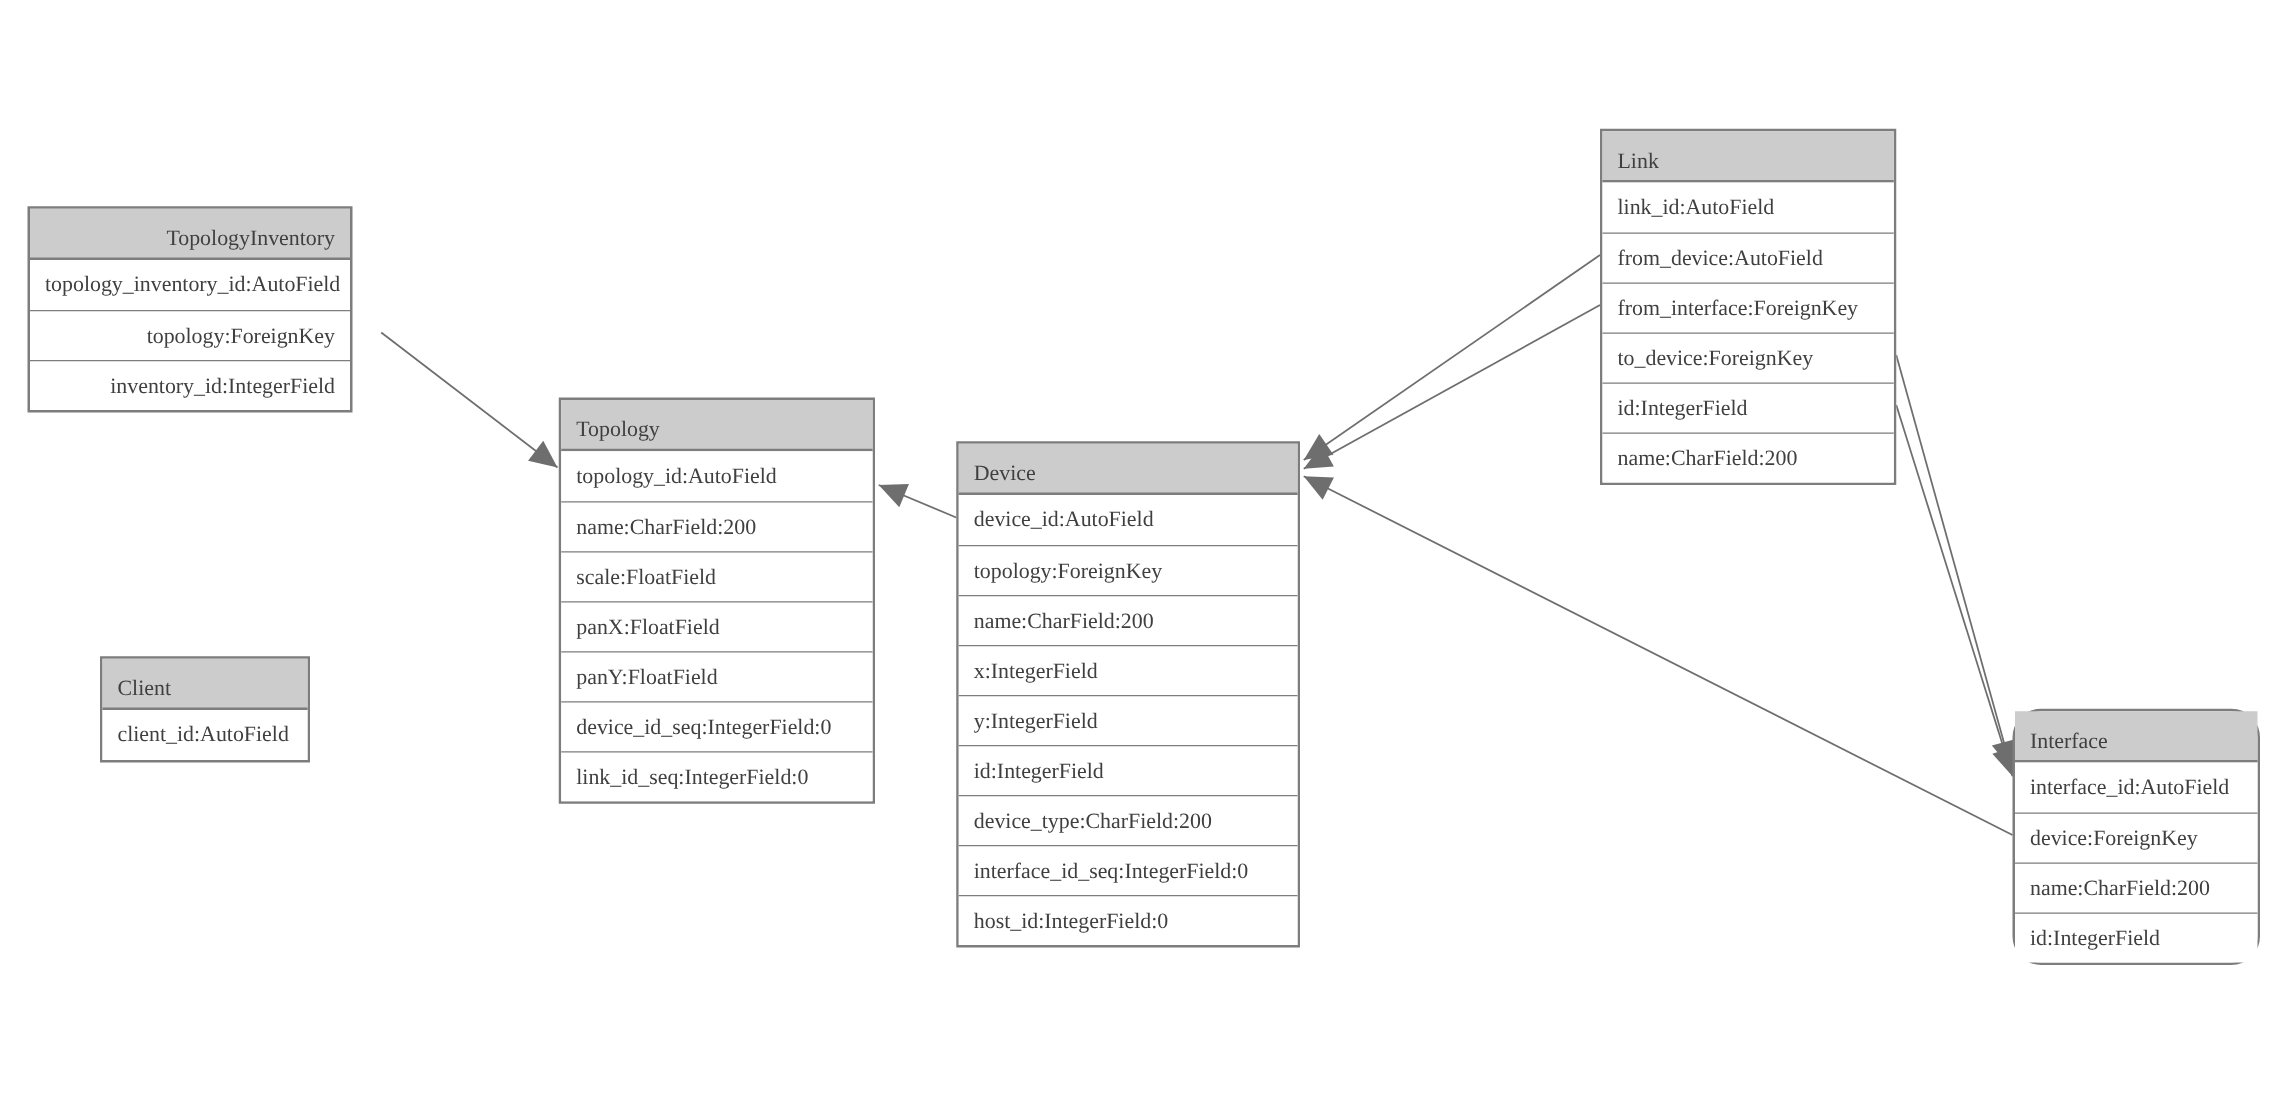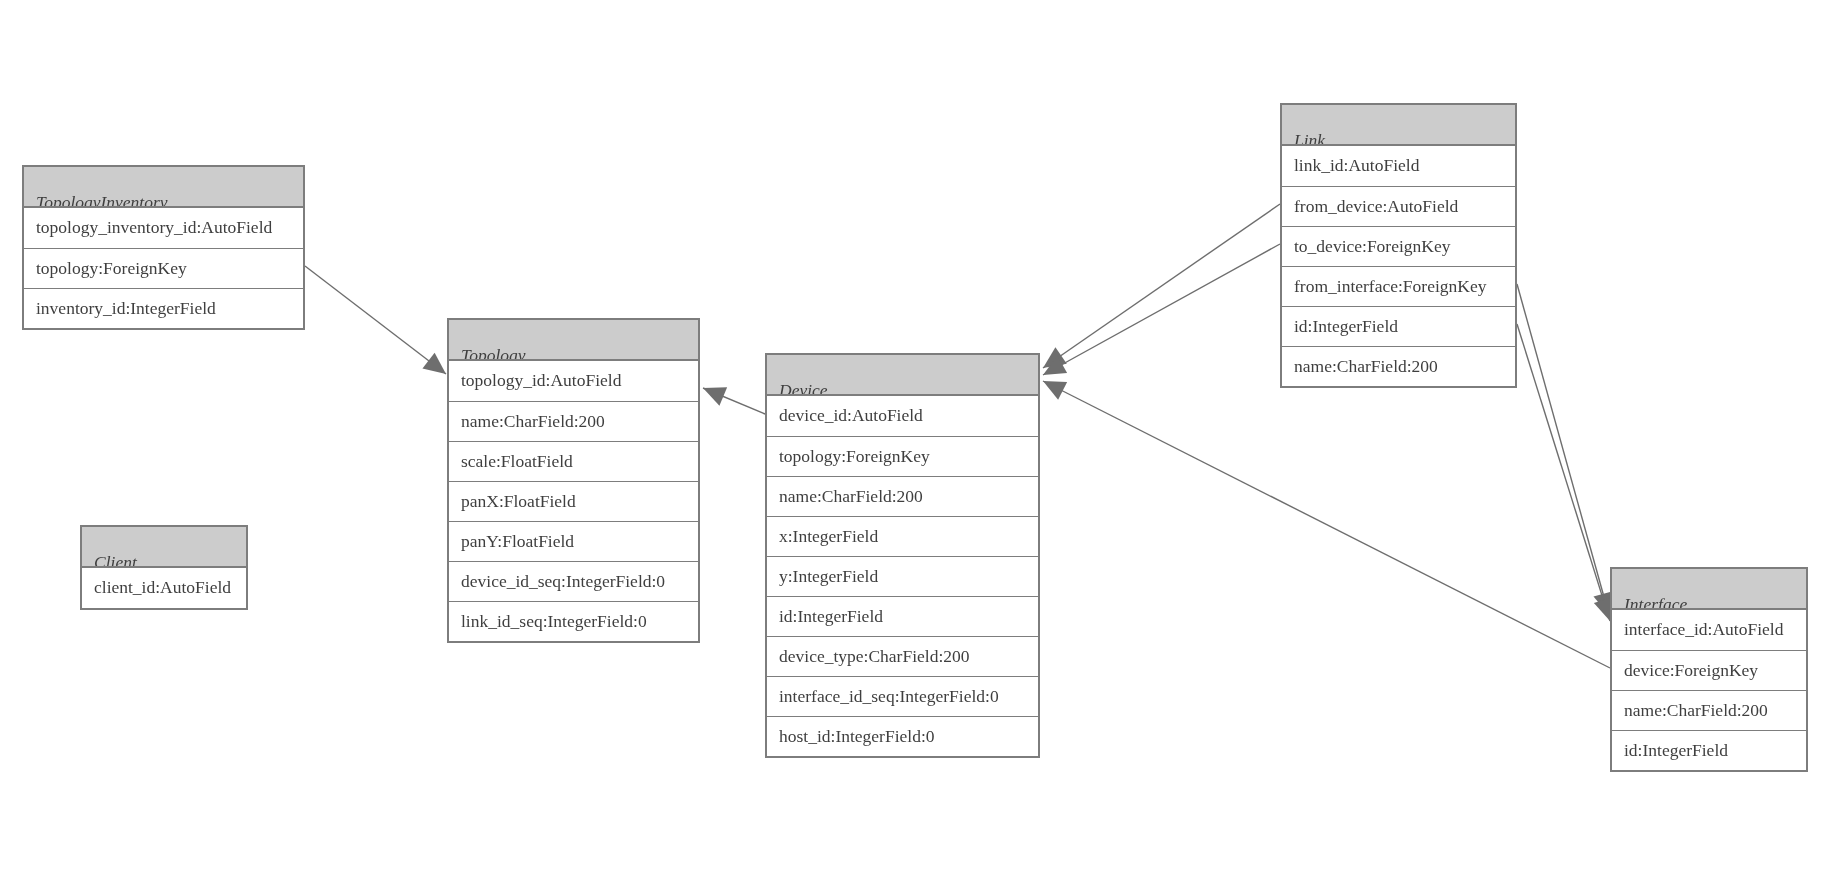--- a/index.html
+++ b/index.html
@@ -28,26 +28,25 @@
     box-sizing: border-box;
     border: 2px solid #7d7d7d;
     background: #ffffff;
   }
   .entity-header {
     box-sizing: border-box;
     height: 41px;
     line-height: 39px;
     background: #cccccc;
     border-bottom: 2px solid #7d7d7d;
-    padding: 16px 12px;
+    padding: 4px 12px;
     font-size: 17.5px;
     color: #3f3f3f;
     white-space: nowrap;
     overflow: hidden;
-    font-style: italic;
   }
   .entity-row {
     box-sizing: border-box;
     height: 40px;
     line-height: 38px;
     padding: 0 12px;
     font-size: 17.5px;
     color: #3f3f3f;
     background: #ffffff;
     white-space: nowrap;
@@ -68,21 +67,21 @@
         </marker>
       </defs>
       <line x1="305" y1="266" x2="446" y2="374" stroke="#6e6e6e" stroke-width="1.4" marker-end="url(#arrowhead)"></line>
       <line x1="765" y1="414" x2="703" y2="388" stroke="#6e6e6e" stroke-width="1.4" marker-end="url(#arrowhead)"></line>
       <line x1="1280" y1="204" x2="1043" y2="368" stroke="#6e6e6e" stroke-width="1.4" marker-end="url(#arrowhead)"></line>
       <line x1="1280" y1="244" x2="1043" y2="375" stroke="#6e6e6e" stroke-width="1.4" marker-end="url(#arrowhead)"></line>
       <line x1="1610" y1="668" x2="1043" y2="381" stroke="#6e6e6e" stroke-width="1.4" marker-end="url(#arrowhead)"></line>
       <line x1="1517" y1="284" x2="1609" y2="615" stroke="#6e6e6e" stroke-width="1.4" marker-end="url(#arrowhead)"></line>
       <line x1="1517" y1="324" x2="1610" y2="621" stroke="#6e6e6e" stroke-width="1.4" marker-end="url(#arrowhead)"></line>
     </svg>
-<div class="entity" style="left: 22px; top: 165px; width: 283px;">
+<div class="entity" style="left: 22px; top: 165px; width: 260px; text-align: right;">
       <div class="entity-header">TopologyInventory</div>
       <div class="entity-row">topology_inventory_id:AutoField</div>
       <div class="entity-row">topology:ForeignKey</div>
       <div class="entity-row">inventory_id:IntegerField</div>
     </div>
     <div class="entity" style="left: 447px; top: 318px; width: 253px;">
       <div class="entity-header">Topology</div>
       <div class="entity-row">topology_id:AutoField</div>
       <div class="entity-row">name:CharField:200</div>
       <div class="entity-row">scale:FloatField</div>
@@ -104,25 +103,25 @@
       <div class="entity-row">y:IntegerField</div>
       <div class="entity-row">id:IntegerField</div>
       <div class="entity-row">device_type:CharField:200</div>
       <div class="entity-row">interface_id_seq:IntegerField:0</div>
       <div class="entity-row">host_id:IntegerField:0</div>
     </div>
     <div class="entity" style="left: 1280px; top: 103px; width: 237px;">
       <div class="entity-header">Link</div>
       <div class="entity-row">link_id:AutoField</div>
       <div class="entity-row">from_device:AutoField</div>
+      <div class="entity-row">from_interface:ForeignKey</div>
       <div class="entity-row">to_device:ForeignKey</div>
-      <div class="entity-row">from_interface:ForeignKey</div>
       <div class="entity-row">id:IntegerField</div>
       <div class="entity-row">name:CharField:200</div>
     </div>
-    <div class="entity" style="left: 1610px; top: 567px; width: 198px;">
+    <div class="entity" style="left: 1610px; top: 567px; width: 198px; border-radius: 23px;">
       <div class="entity-header">Interface</div>
       <div class="entity-row">interface_id:AutoField</div>
       <div class="entity-row">device:ForeignKey</div>
       <div class="entity-row">name:CharField:200</div>
       <div class="entity-row">id:IntegerField</div>
     </div>
   </div>
 
 </body></html>

